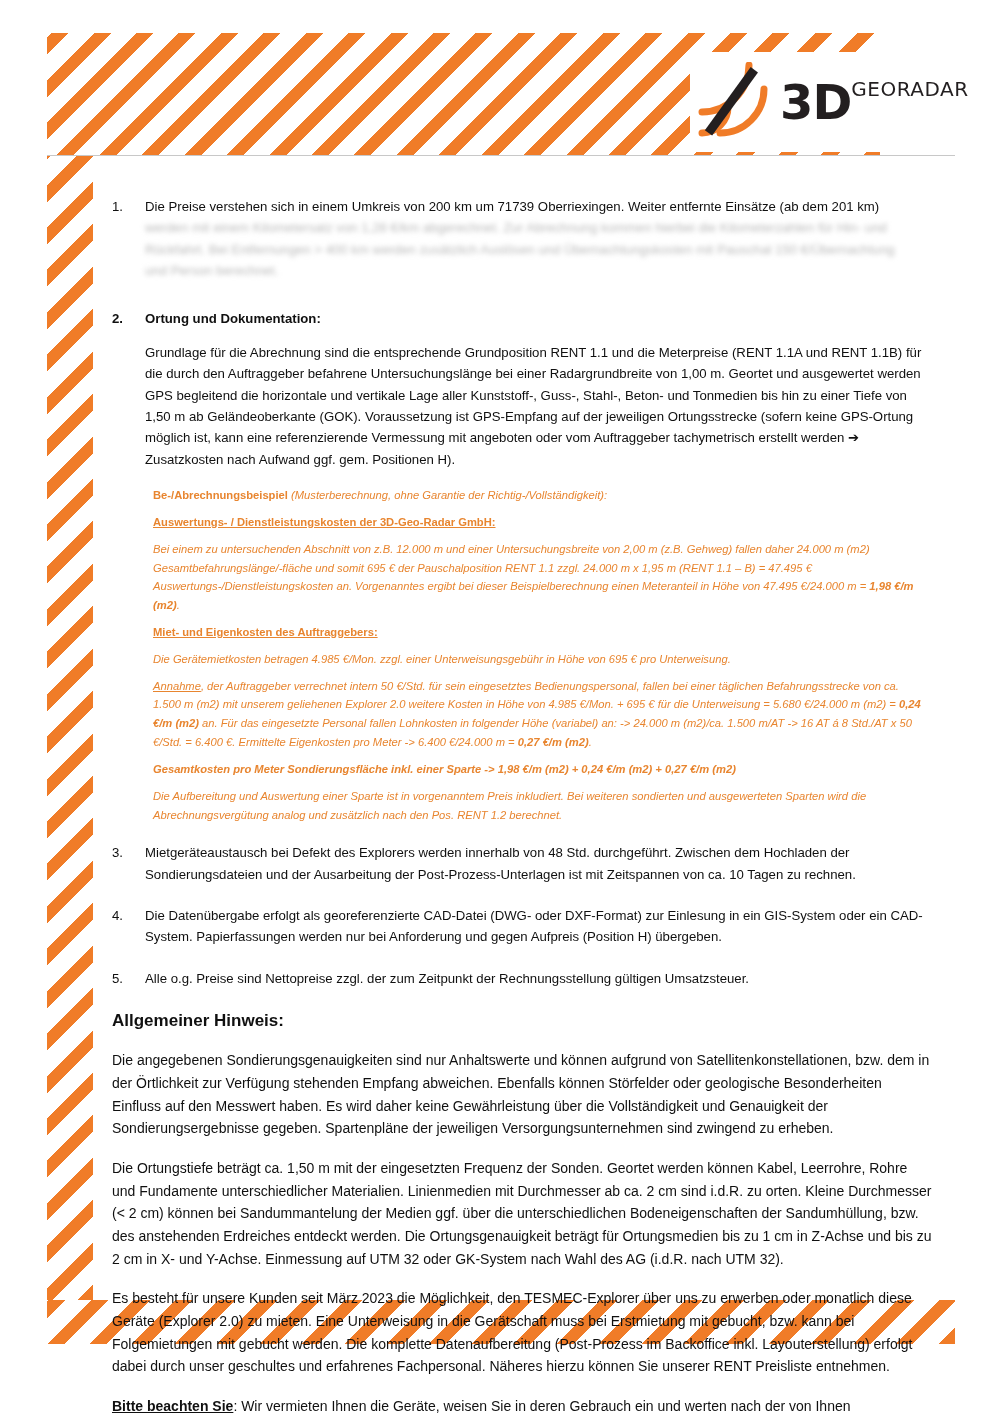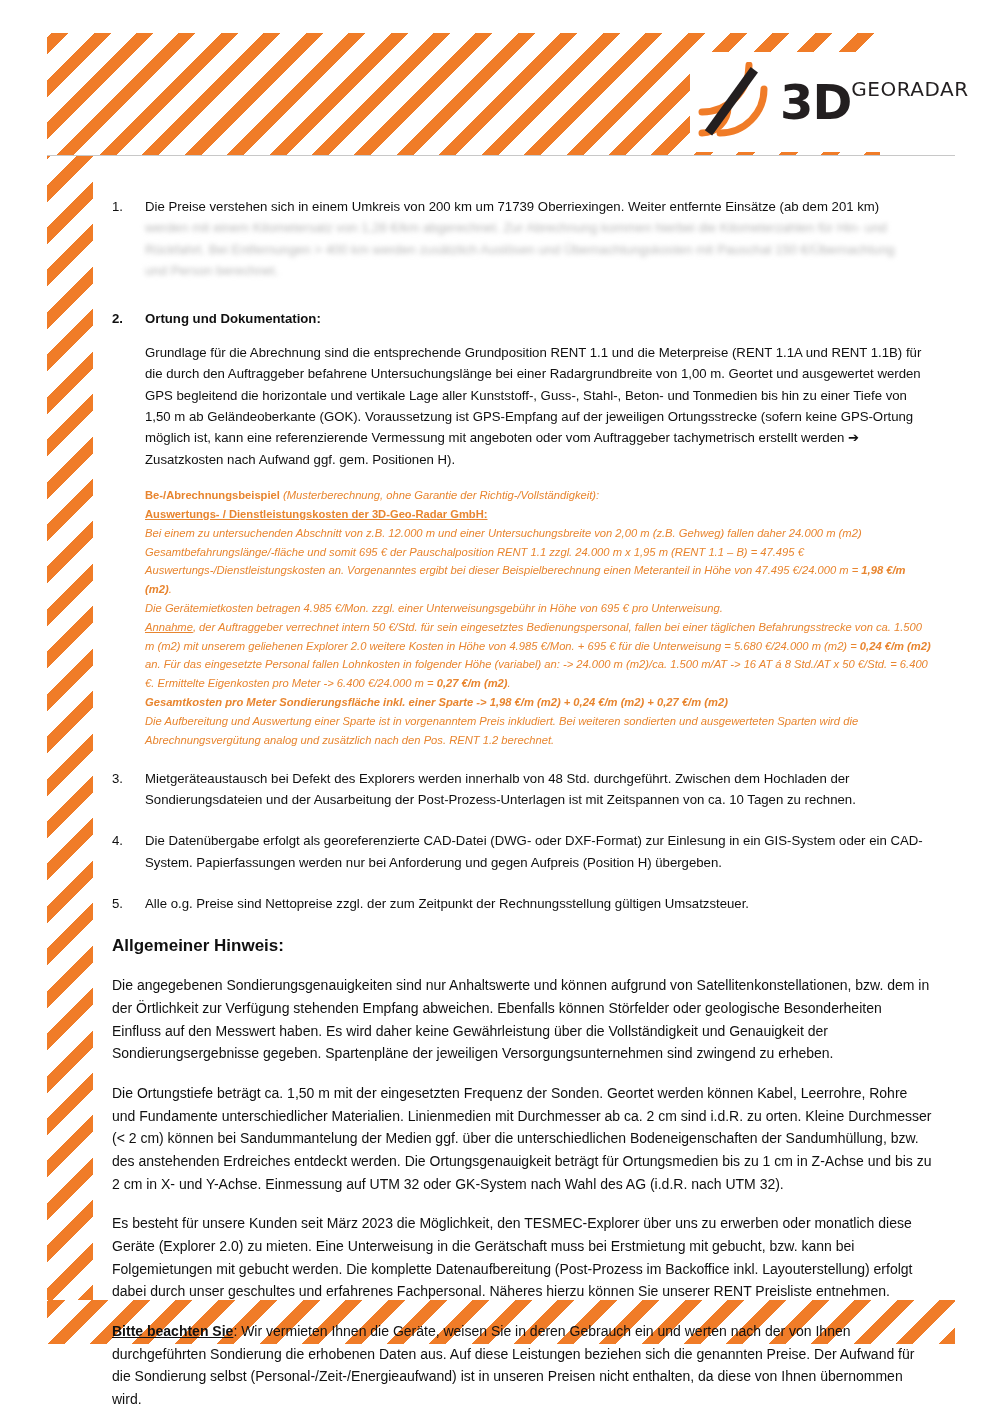--- a/index.html
+++ b/index.html
@@ -137,21 +137,21 @@
   .example {
     margin: 16px 0 18px 33px;
     color: #E8852F;
     font-size: 11.2px;
     line-height: 1.68;
     font-style: italic;
   }
   .example .hl-bold { font-weight: bold; font-style: normal; }
   .example .hl-bold-i { font-weight: bold; font-style: italic; }
   .example .u { text-decoration: underline; }
-  .example p { margin: 0; }
+  .example p { margin: 8px; }
 
   
   .section-head {
     font-weight: bold;
     font-size: 17px;
     color: #101010;
     margin: 22px 0 18px 0;
   }
   .para {
     font-size: 14px;
@@ -210,20 +210,23 @@
       <p>
         <span class="hl-bold">Be-/Abrechnungsbeispiel</span>
         <span>(Musterberechnung, ohne Garantie der Richtig-/Vollständigkeit):</span>
       </p>
       <p>
         <span class="hl-bold u">Auswertungs- / Dienstleistungskosten der 3D-Geo-Radar GmbH:</span>
       </p>
       <p>
         <span>Bei einem zu untersuchenden Abschnitt von z.B. 12.000 m und einer Untersuchungsbreite von 2,00 m (z.B. Gehweg) fallen daher 24.000 m (m2) Gesamtbefahrungslänge/-fläche und somit 695 € der Pauschalposition RENT 1.1 zzgl. 24.000 m x 1,95 m (RENT 1.1 – B) = 47.495 € Auswertungs-/Dienstleistungskosten an. Vorgenanntes ergibt bei dieser Beispielberechnung einen Meteranteil in Höhe von 47.495 €/24.000 m = </span><span class="hl-bold-i">1,98 €/m (m2)</span><span>.</span>
       </p>
+      <p>
+        <span class="hl-bold u">Miet- und Eigenkosten des Auftraggebers:</span>
+      </p>
       <p>Die Gerätemietkosten betragen 4.985 €/Mon. zzgl. einer Unterweisungsgebühr in Höhe von 695 € pro Unterweisung.</p>
       <p>
         <span class="u">Annahme</span><span>, der Auftraggeber verrechnet intern 50 €/Std. für sein eingesetztes Bedienungspersonal, fallen bei einer täglichen Befahrungsstrecke von ca. 1.500 m (m2) mit unserem geliehenen Explorer 2.0 weitere Kosten in Höhe von 4.985 €/Mon. + 695 € für die Unterweisung = 5.680 €/24.000 m (m2) = </span><span class="hl-bold-i">0,24 €/m (m2)</span><span> an. Für das eingesetzte Personal fallen Lohnkosten in folgender Höhe (variabel) an: -&gt; 24.000 m (m2)/ca. 1.500 m/AT -&gt; 16 AT á 8 Std./AT x 50 €/Std. = 6.400 €. Ermittelte Eigenkosten pro Meter -&gt; 6.400 €/24.000 m = </span><span class="hl-bold-i">0,27 €/m (m2)</span><span>.</span>
       </p>
       <p>
         <span class="hl-bold-i">Gesamtkosten pro Meter Sondierungsfläche inkl. einer Sparte -&gt; 1,98 €/m (m2) + 0,24 €/m (m2) + 0,27 €/m (m2)</span>
       </p>
       <p>Die Aufbereitung und Auswertung einer Sparte ist in vorgenanntem Preis inkludiert. Bei weiteren sondierten und ausgewerteten Sparten wird die Abrechnungsvergütung analog und zusätzlich nach den Pos. RENT 1.2 berechnet.</p>
     </div>
 

